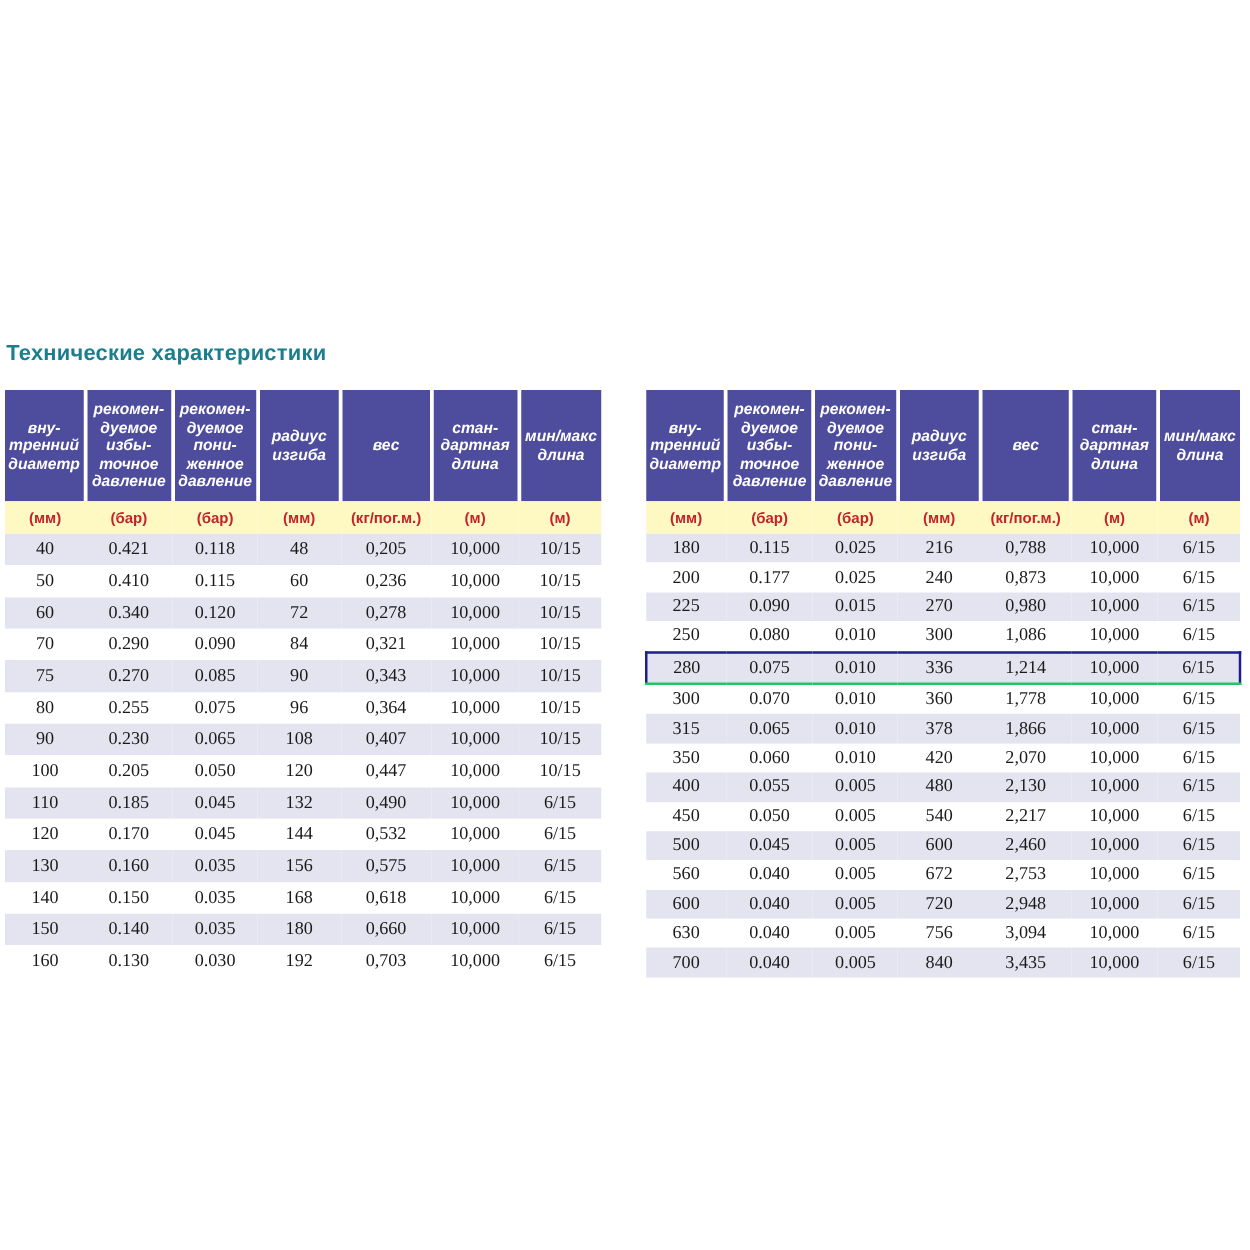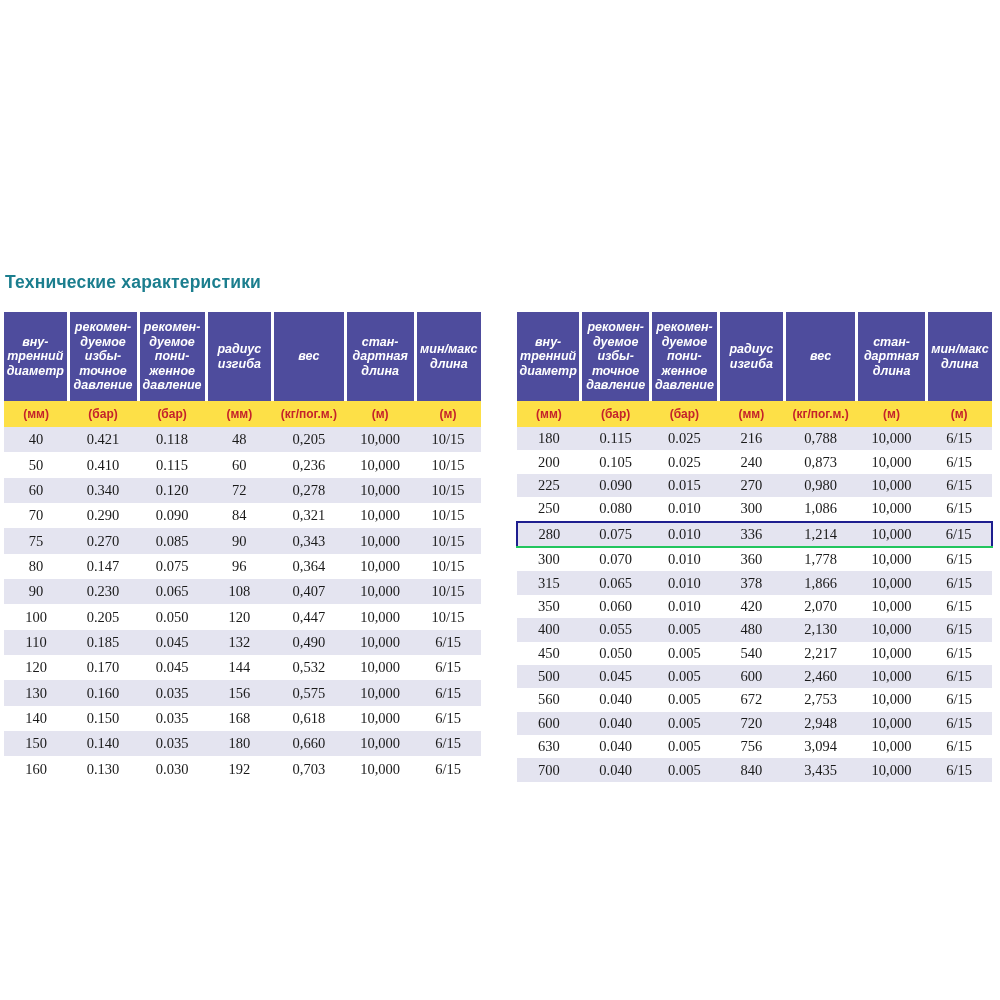--- a/index.html
+++ b/index.html
@@ -50,21 +50,21 @@
   table.spec-table th:first-child { border-left: none; }
   table.spec-table th:nth-child(1) { width: 13.6%; }
   table.spec-table th:nth-child(2) { width: 14.6%; }
   table.spec-table th:nth-child(3) { width: 14.2%; }
   table.spec-table th:nth-child(4) { width: 13.8%; }
   table.spec-table th:nth-child(5) { width: 15.2%; }
   table.spec-table th:nth-child(6) { width: 14.6%; }
   table.spec-table th:nth-child(7) { width: 14.0%; }
   table.spec-table tr.units-row td {
     height: 26px;
-    background: #fde047;
+    background: #fef9c3;
     color: #C4222B;
     font-weight: bold;
     font-size: 12px;
     text-align: center;
     vertical-align: middle;
     padding: 0;
   }
   table.spec-table tbody td {
     height: 23.4px;
     text-align: center;
@@ -163,21 +163,21 @@
             <td>75</td>
             <td>0.270</td>
             <td>0.085</td>
             <td>90</td>
             <td>0,343</td>
             <td>10,000</td>
             <td>10/15</td>
           </tr>
           <tr>
             <td>80</td>
-            <td>0.147</td>
+            <td>0.255</td>
             <td>0.075</td>
             <td>96</td>
             <td>0,364</td>
             <td>10,000</td>
             <td>10/15</td>
           </tr>
           <tr>
             <td>90</td>
             <td>0.230</td>
             <td>0.065</td>
@@ -291,21 +291,21 @@
             <td>180</td>
             <td>0.115</td>
             <td>0.025</td>
             <td>216</td>
             <td>0,788</td>
             <td>10,000</td>
             <td>6/15</td>
           </tr>
           <tr>
             <td>200</td>
-            <td>0.105</td>
+            <td>0.177</td>
             <td>0.025</td>
             <td>240</td>
             <td>0,873</td>
             <td>10,000</td>
             <td>6/15</td>
           </tr>
           <tr>
             <td>225</td>
             <td>0.090</td>
             <td>0.015</td>

